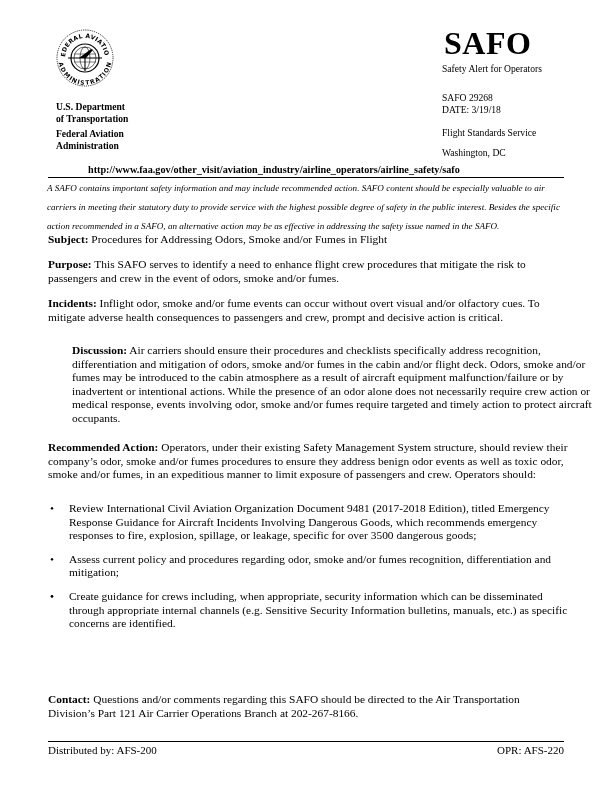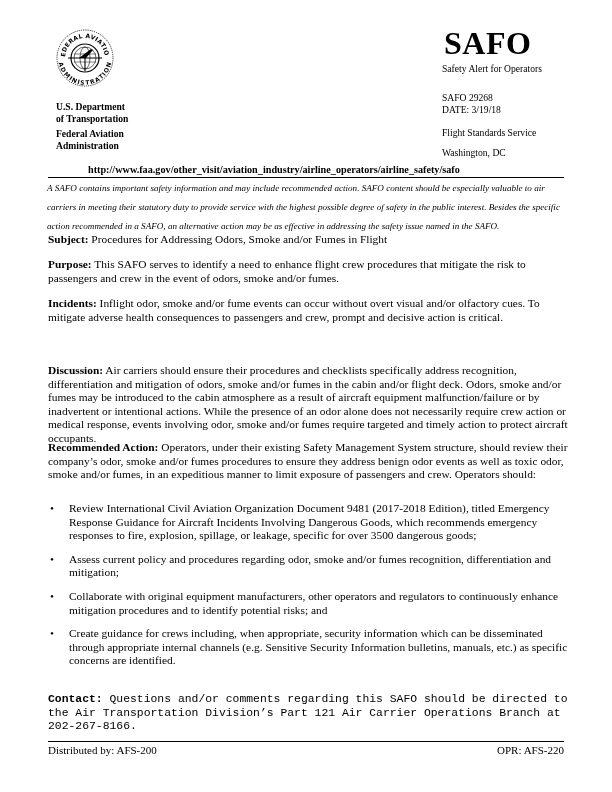--- a/index.html
+++ b/index.html
@@ -23,23 +23,23 @@
 
   #url { position: absolute; left: 48px; top: 164px; font-size: 10.2px; font-weight: bold; white-space: nowrap; padding-left: 40px; }
   #url-rule { position: absolute; left: 48px; top: 177px; width: 516px; height: 0; border-top: 1.2px solid #000; }
   #disclaimer { position: absolute; left: 47px; top: 179px; width: 520px; font-size: 9.1px; font-style: italic; line-height: 19px; }
 
   .para { position: absolute; left: 48px; width: 520px; font-size: 11.4px; line-height: 13.6px; }
   .para b { font-weight: bold; }
   #p-subject { top: 233px; }
   #p-purpose { top: 258px; }
   #p-background { top: 297px; }
-  #p-discussion { top: 364px; }
+  #p-discussion { top: 344px; margin-left: 24px; }
   #p-rec { top: 441px; }
-  #p-contact { top: 693px; font-family: Liberation Mono, monospace; }
+  #p-contact { top: 693px; }
 
   .bullets { position: absolute; left: 48px; width: 520px; font-size: 11.4px; line-height: 13.6px; margin: 0; padding: 0; list-style: none; }
   .bullets li { position: relative; padding-left: 21px; margin: 0 0 10px 0; }
   .bullets .dot { position: absolute; left: 2px; top: 0; }
   #bullet-list { top: 502px; }
 
   #foot-rule { position: absolute; left: 48px; top: 741px; width: 516px; height: 0; border-top: 1.3px solid #000; }
   #foot-left { position: absolute; left: 48px; top: 744px; font-size: 11px; }
   #foot-right { position: absolute; right: 48px; top: 744px; font-size: 11px; }
 </style>
@@ -94,21 +94,21 @@
 
 <div id="p-background" class="para serif"><b>Incidents:</b><span> Inflight odor, smoke and/or fume events can occur without overt visual and/or olfactory cues. To mitigate adverse health consequences to passengers and crew, prompt and decisive action is critical.</span></div>
 
 <div id="p-discussion" class="para serif"><b>Discussion:</b><span> Air carriers should ensure their procedures and checklists specifically address recognition, differentiation and mitigation of odors, smoke and/or fumes in the cabin and/or flight deck. Odors, smoke and/or fumes may be introduced to the cabin atmosphere as a result of aircraft equipment malfunction/failure or by inadvertent or intentional actions. While the presence of an odor alone does not necessarily require crew action or medical response, events involving odor, smoke and/or fumes require targeted and timely action to protect aircraft occupants.</span></div>
 
 <div id="p-rec" class="para serif"><b>Recommended Action:</b><span> Operators, under their existing Safety Management System structure, should review their company’s odor, smoke and/or fumes procedures to ensure they address benign odor events as well as toxic odor, smoke and/or fumes, in an expeditious manner to limit exposure of passengers and crew. Operators should:</span></div>
 
 <ul id="bullet-list" class="bullets serif">
   <li><span class="dot">•</span><span>Review International Civil Aviation Organization Document 9481 (2017-2018 Edition), titled Emergency Response Guidance for Aircraft Incidents Involving Dangerous Goods, which recommends emergency responses to fire, explosion, spillage, or leakage, specific for over 3500 dangerous goods;</span></li>
   <li><span class="dot">•</span><span>Assess current policy and procedures regarding odor, smoke and/or fumes recognition, differentiation and mitigation;</span></li>
-  <li><span class="dot">•</span><span>Collaborate with original equipment manufacturers, other operators and regulators to continuously enhance mitigation procedures and to identify potential risks; and</span></li>
+  <li><span class="dot">•</span></li>
   <li><span class="dot">•</span><span>Create guidance for crews including, when appropriate, security information which can be disseminated through appropriate internal channels (e.g. Sensitive Security Information bulletins, manuals, etc.) as specific concerns are identified.</span></li>
 </ul>
 
 <div id="p-contact" class="para serif"><b>Contact:</b><span> Questions and/or comments regarding this SAFO should be directed to the Air Transportation Division’s Part 121 Air Carrier Operations Branch at 202-267-8166.</span></div>
 
 <div id="foot-rule"></div>
 <div id="foot-left" class="serif">Distributed by:  AFS-200</div>
 <div id="foot-right" class="serif">OPR: AFS-220</div>
 
 </body></html>

